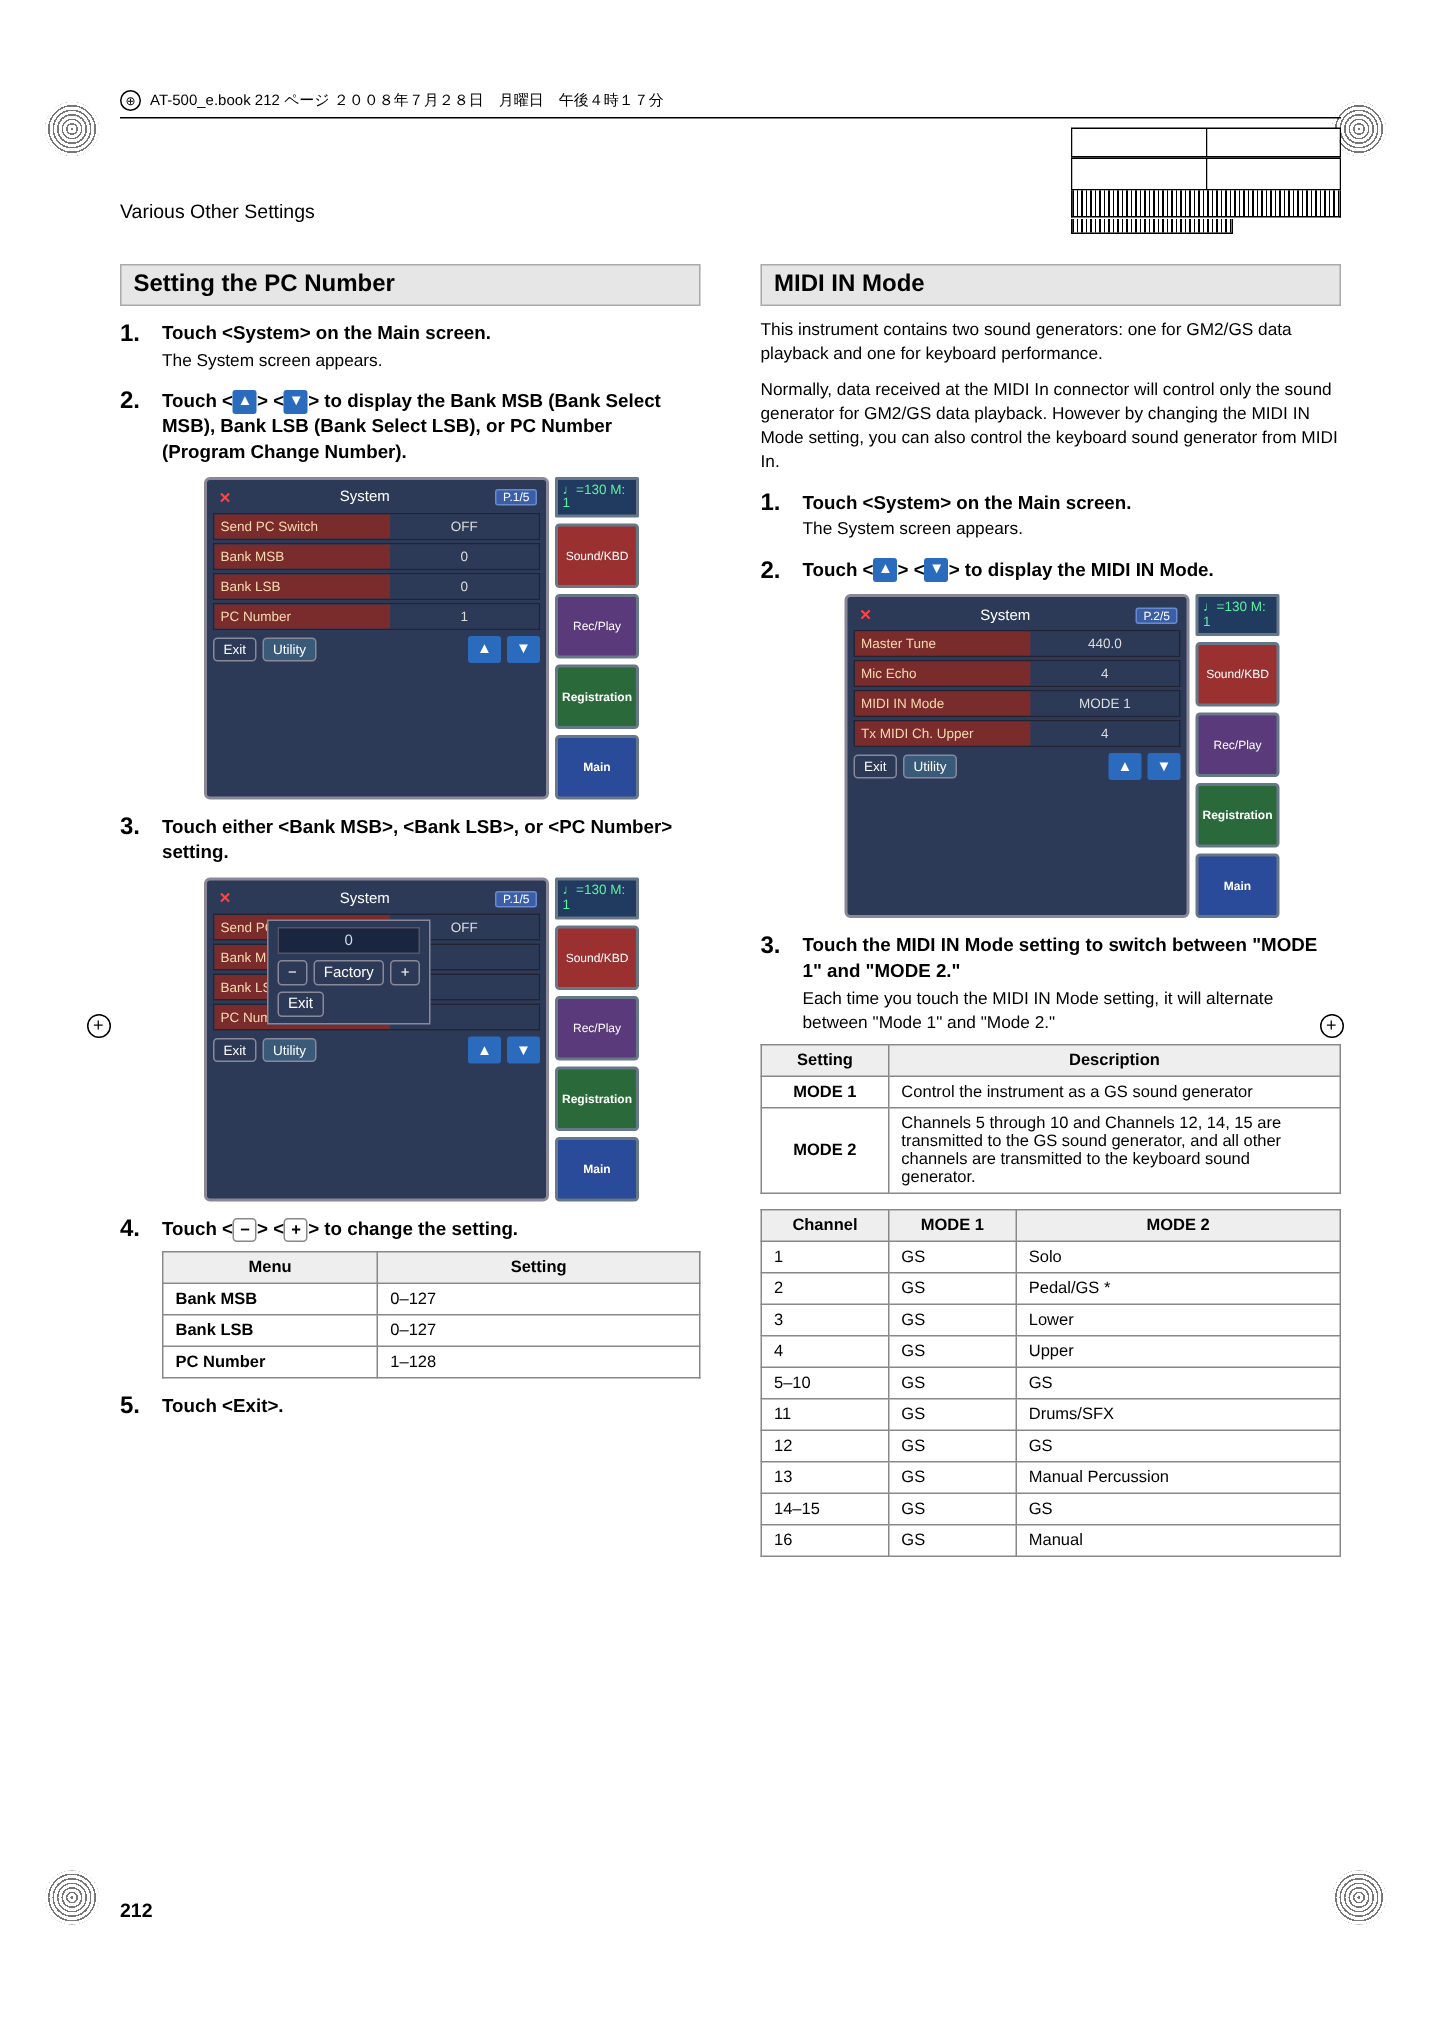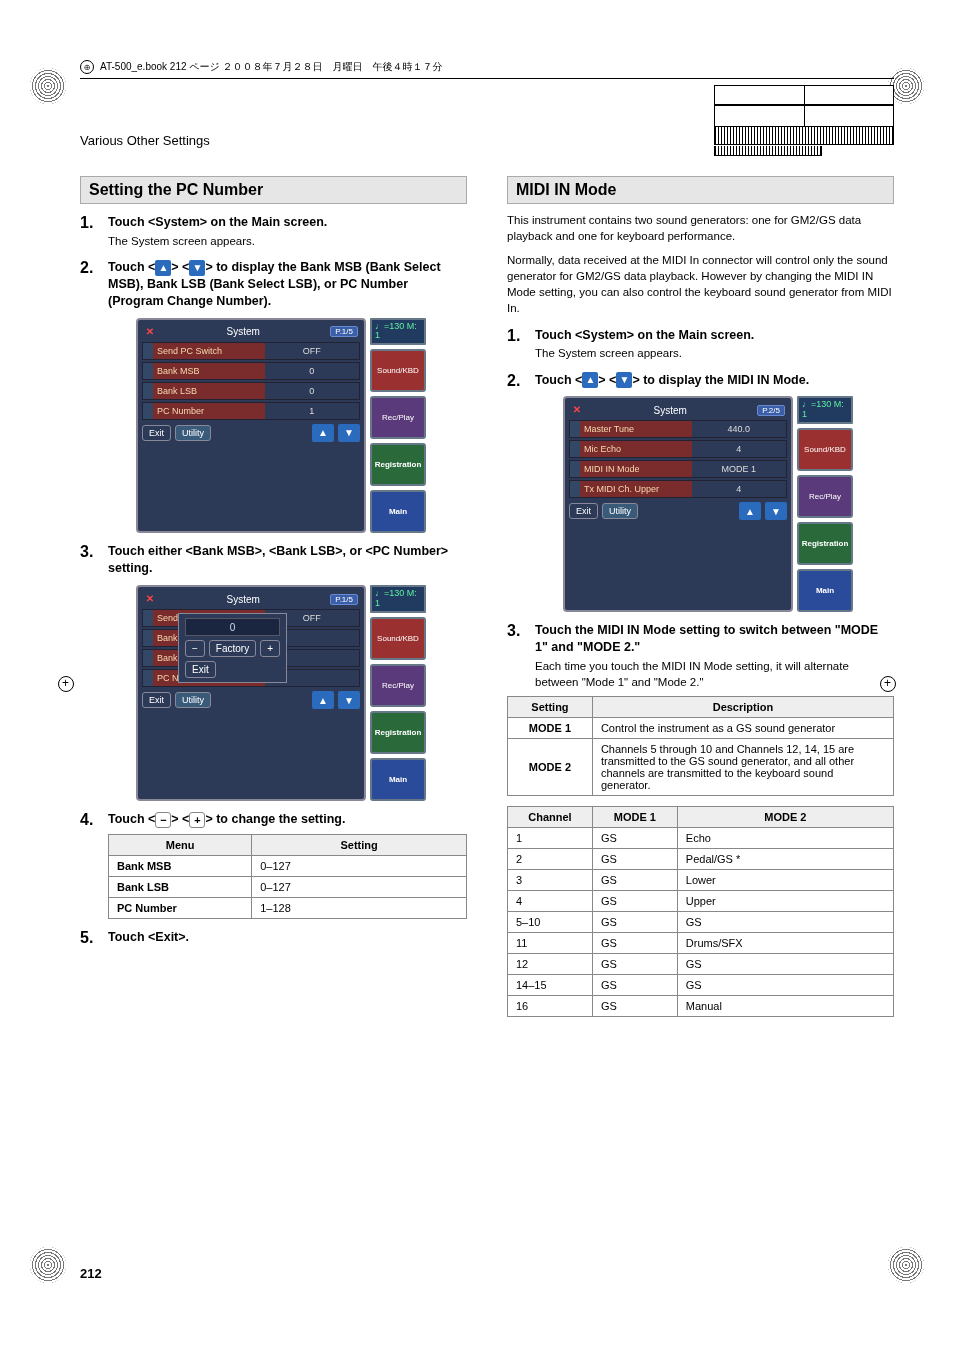--- a/index.html
+++ b/index.html
@@ -169,21 +169,20 @@
     border-radius:2px;
     font-size:8px;
     padding:0 4px;
   }
   .ss-list { display:flex; flex-direction:column; gap:2px; }
   .ss-row {
     display:flex;
     background:#334766;
     border:1px solid #223;
     font-size:9px;
-    padding-left:10px;
   }
   .ss-row .label {
     flex:1.2;
     background:#7a2b2b;
     color:#f6d9b0;
     padding:3px 4px;
   }
   .ss-row .value {
     flex:1;
     color:#ddd;
@@ -569,21 +568,21 @@
       <table class="data">
         <tbody>
             <tr>
           <th style="width:22%">Channel</th>
           <th style="width:22%">MODE 1</th>
           <th>MODE 2</th>
         </tr>
         <tr>
               <td>1</td>
               <td>GS</td>
-              <td>Echo</td>
+              <td>Solo</td>
             </tr>
         <tr>
               <td>2</td>
               <td>GS</td>
               <td>Pedal/GS *</td>
             </tr>
         <tr>
               <td>3</td>
               <td>GS</td>
               <td>Lower</td>
@@ -600,20 +599,25 @@
             </tr>
         <tr>
               <td>11</td>
               <td>GS</td>
               <td>Drums/SFX</td>
             </tr>
         <tr>
               <td>12</td>
               <td>GS</td>
               <td>GS</td>
+            </tr>
+        <tr>
+              <td>13</td>
+              <td>GS</td>
+              <td>Manual Percussion</td>
             </tr>
         <tr>
               <td>14–15</td>
               <td>GS</td>
               <td>GS</td>
             </tr>
         <tr>
               <td>16</td>
               <td>GS</td>
               <td>Manual</td>

